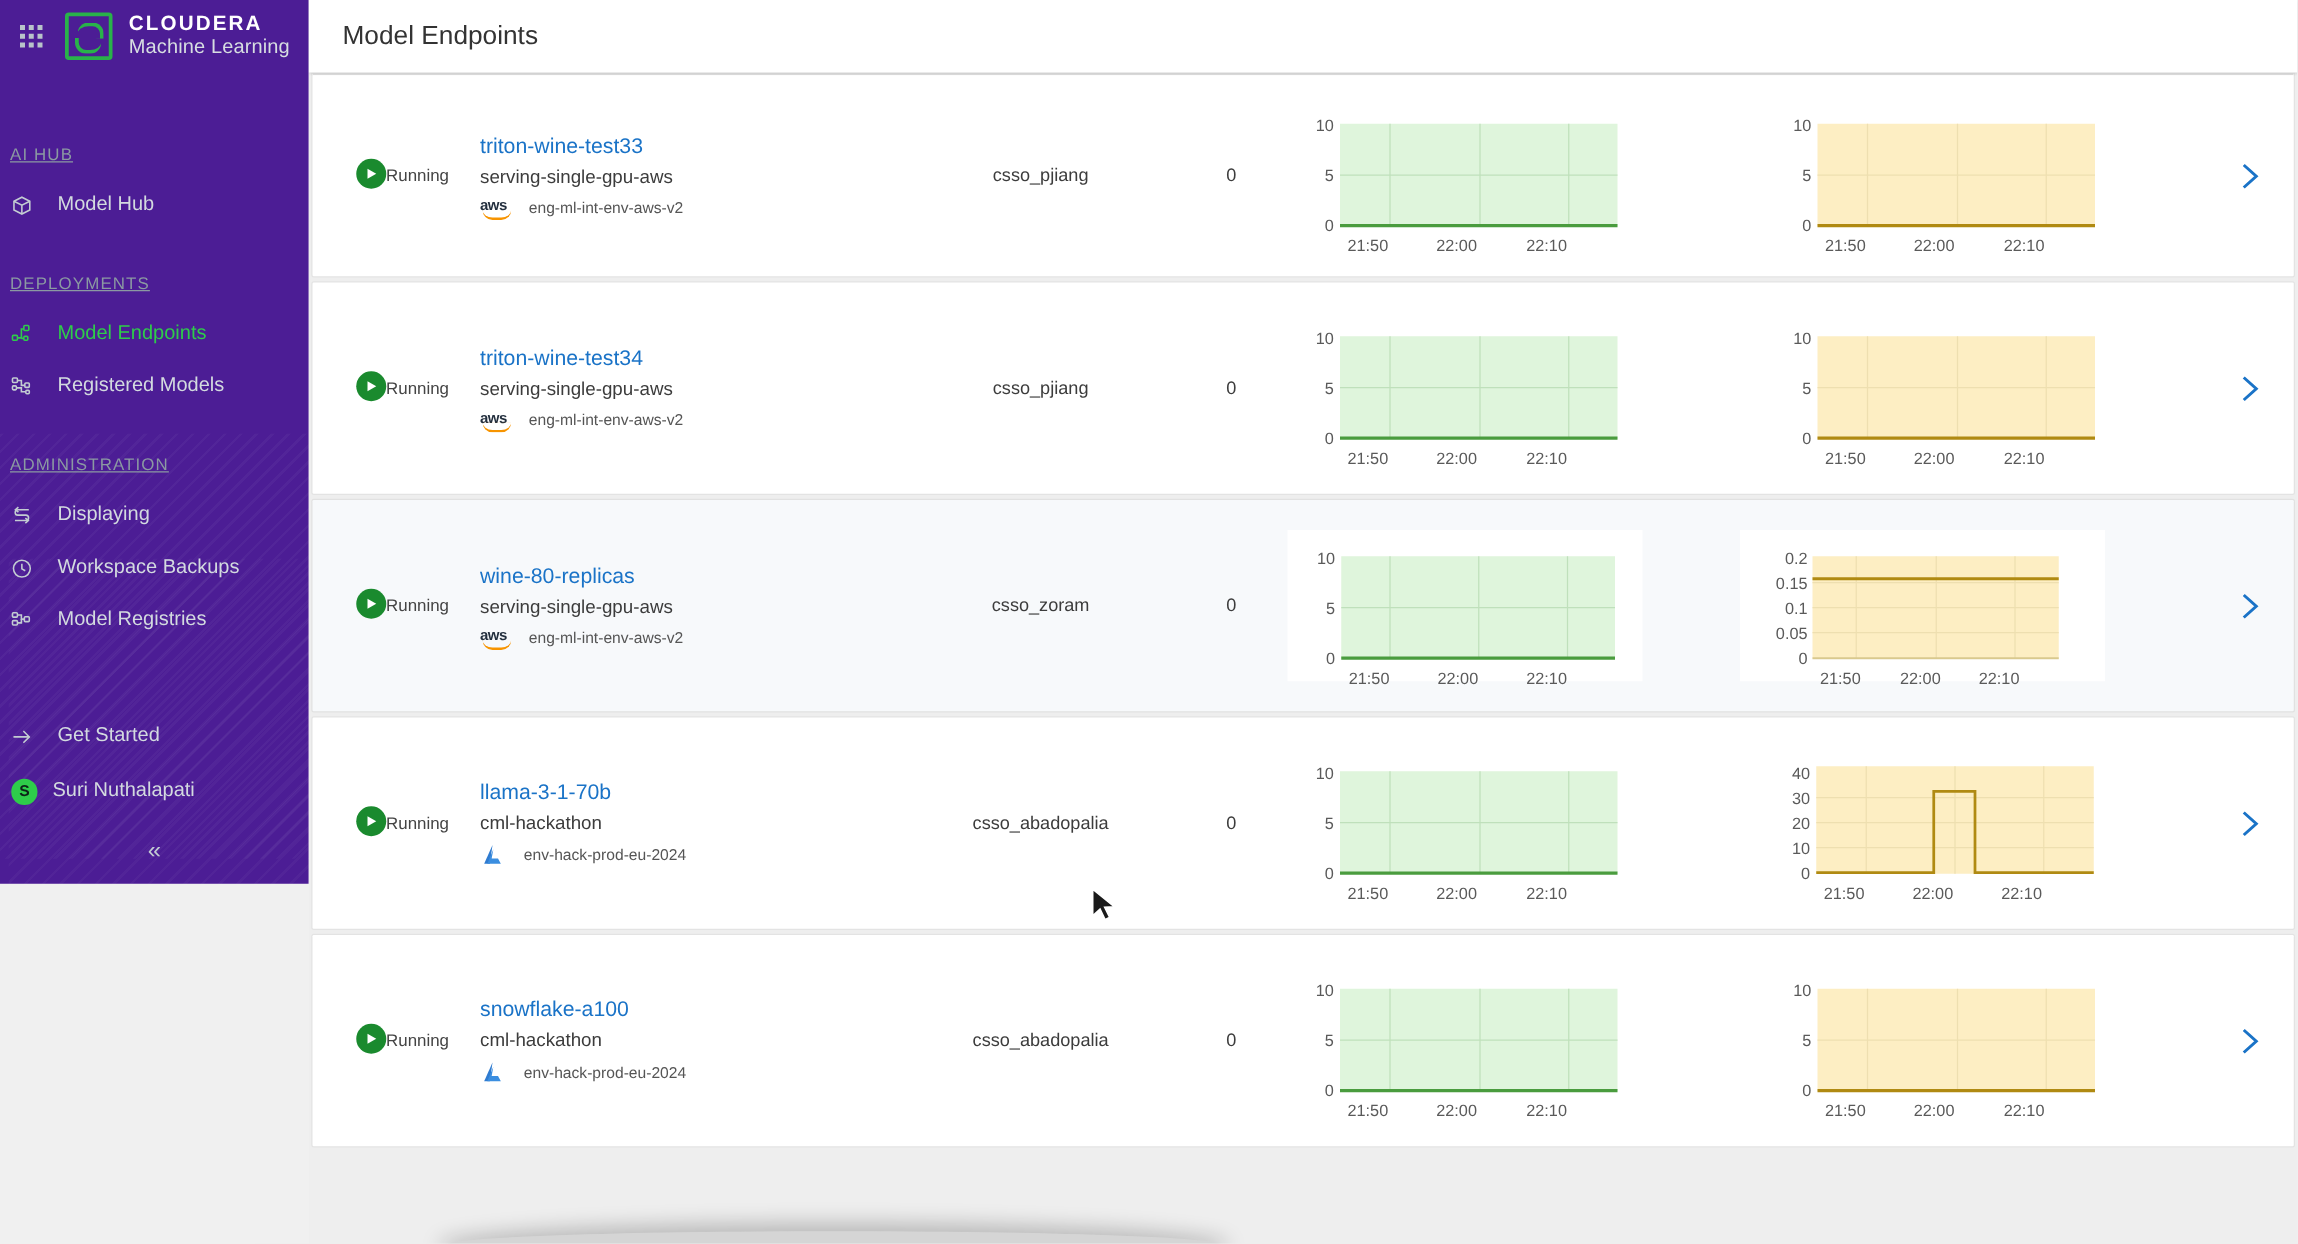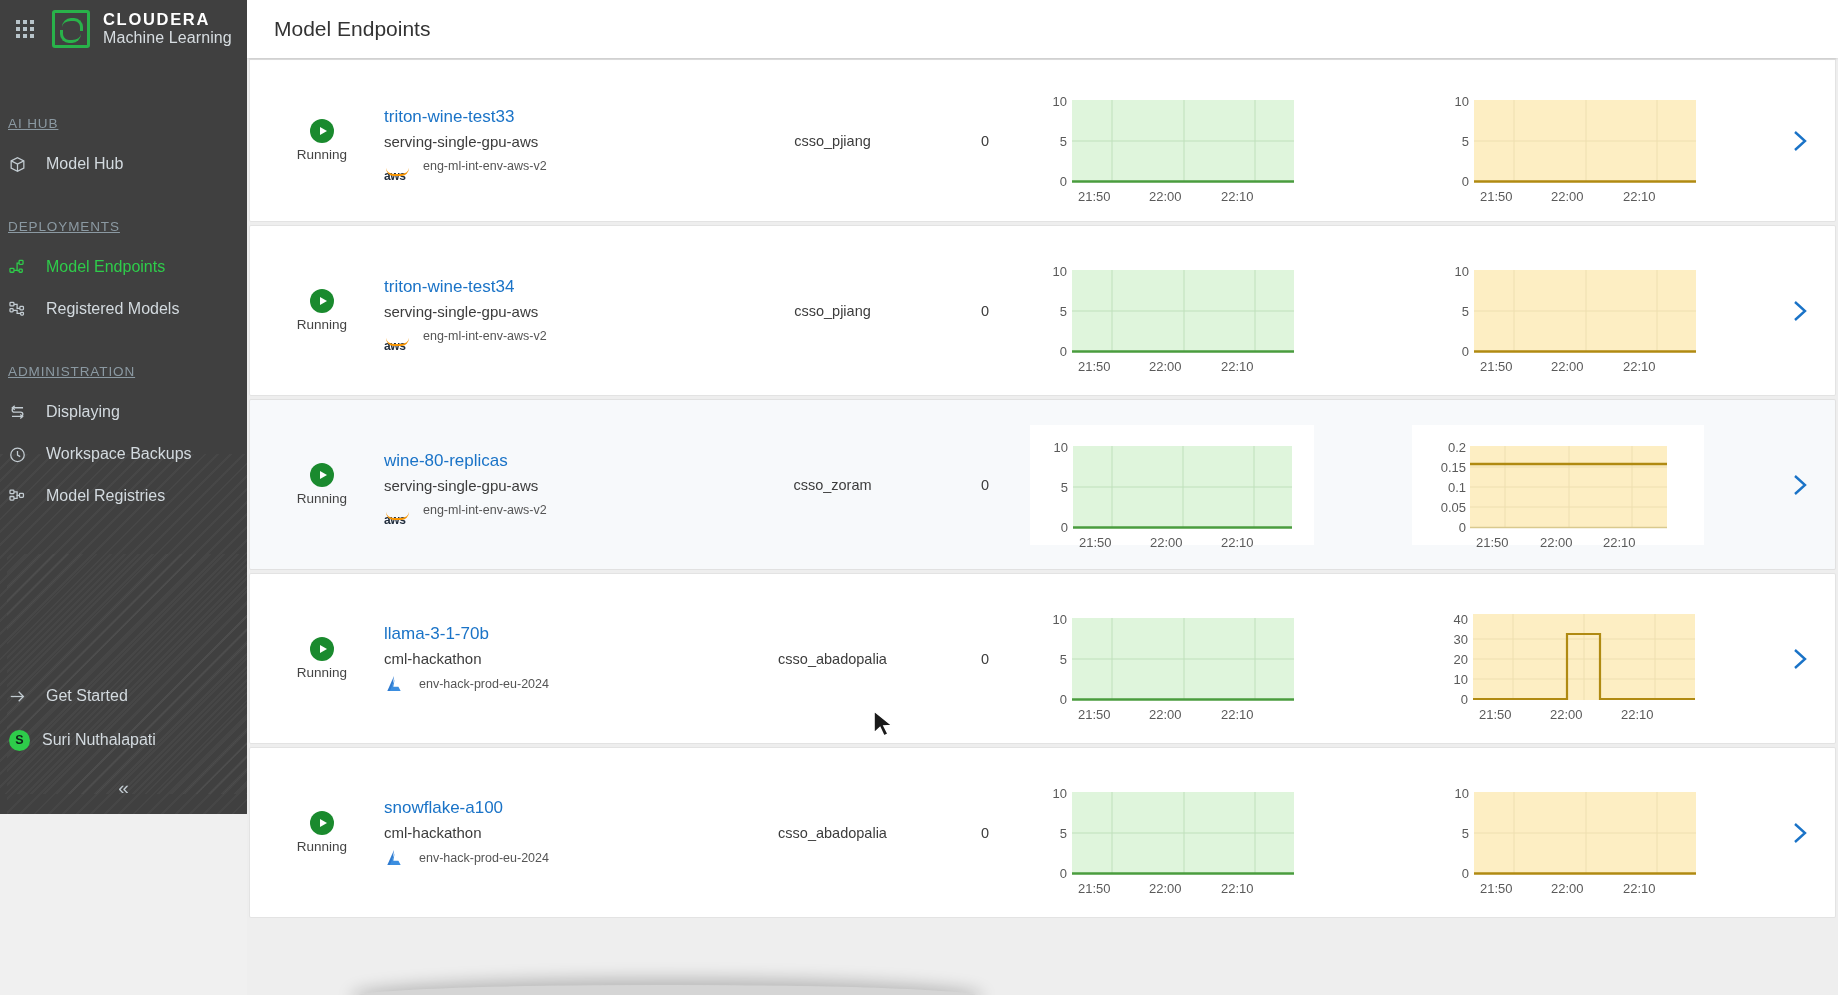--- a/index.html
+++ b/index.html
@@ -6,22 +6,22 @@
   html, body {
     width: 1838px; height: 995px;
     font-family: "Liberation Sans", sans-serif;
     overflow: hidden;
     background: #f0f0f0;
   }
   #app { display: flex; width: 1838px; height: 995px; }
 
   
   #sidebar {
-    width: 247px; height: 814px;
-    background: #404040;
+    width: 247px; height: 707px;
+    background: #4c1d95;
     position: relative;
     flex: 0 0 247px;
     overflow: hidden;
   }
   .sb-stripes {
     position: absolute; right: -40px; bottom: 20px;
     width: 330px; height: 340px;
     background: repeating-linear-gradient(
       -45deg,
       rgba(255,255,255,0.035) 0px, rgba(255,255,255,0.035) 2px,
@@ -141,21 +141,21 @@
     display: flex; align-items: center;
     border-radius: 1px;
     position: relative;
     box-shadow: 0 0 0 1px rgba(0,0,0,0.045);
   }
   .row.hover { background: #f7f9fb; box-shadow: 0 0 0 1px rgba(0,0,0,0.05); }
   .row.partial-top { border-top: 2px solid #e0e0e0; }
 
   .col-status {
     width: 120px; flex: 0 0 120px; display: flex;
-    flex-direction: column; align-items: center; justify-content: flex-end;
+    flex-direction: row; align-items: center; justify-content: center;
     padding-left: 24px;
   }
   .run-ico {
     width: 24px; height: 24px; border-radius: 50%;
     background: #1a8a2e; display: flex; align-items: center;
     justify-content: center; margin-bottom: 4px;
   }
   .run-ico::after {
     content: ""; width: 0; height: 0;
     border-left: 7px solid #ffffff;
@@ -169,38 +169,38 @@
   .m-name {
     color: #1a73c7; font-size: 17px; cursor: pointer;
     display: block; margin-bottom: 6px;
   }
   .m-sub { color: #3c3c3c; font-size: 15px; margin-bottom: 7px; }
   .m-env { display: flex; align-items: center; gap: 9px; }
   .m-env .envlbl { font-size: 12.5px; color: #555555; }
   .aws-logo { width: 30px; height: 18px; position: relative; flex: 0 0 30px; }
   .aws-logo .w {
     font-size: 12px; font-weight: bold; color: #232f3e;
-    letter-spacing: -0.4px; position: absolute; top: 12px; left: 0;
+    letter-spacing: -0.4px; position: absolute; top: 0px; left: 0;
   }
   .aws-logo .sm {
     position: absolute; left: 2px; top: 11px; width: 23px; height: 8px;
     border-bottom: 2.4px solid #f79400; border-radius: 0 0 14px 14px;
   }
   .azure-logo { width: 26px; height: 20px; flex: 0 0 26px; display:flex; align-items:center;}
 
   .col-owner {
     width: 215px; flex: 0 0 215px; text-align: center;
     font-size: 14.5px; color: #3c3c3c;
   }
   .col-num {
     width: 90px; flex: 0 0 90px; text-align: center;
     font-size: 14.5px; color: #3c3c3c;
   }
 
-  .col-chart { flex: 1; display: flex; justify-content: flex-start; gap: 20px; padding-left: 0px;}
+  .col-chart { flex: 1; display: flex; justify-content: flex-start; padding-left: 0px;}
   .chartcard { padding: 4px 6px; }
   .chartcard.framed { background: #ffffff; padding: 10px 14px 6px 10px; }
 
   .col-arrow {
     width: 70px; flex: 0 0 70px; display: flex;
     align-items: center; justify-content: center;
     color: #1a73c7; font-size: 26px; cursor: pointer;
   }
 
   

